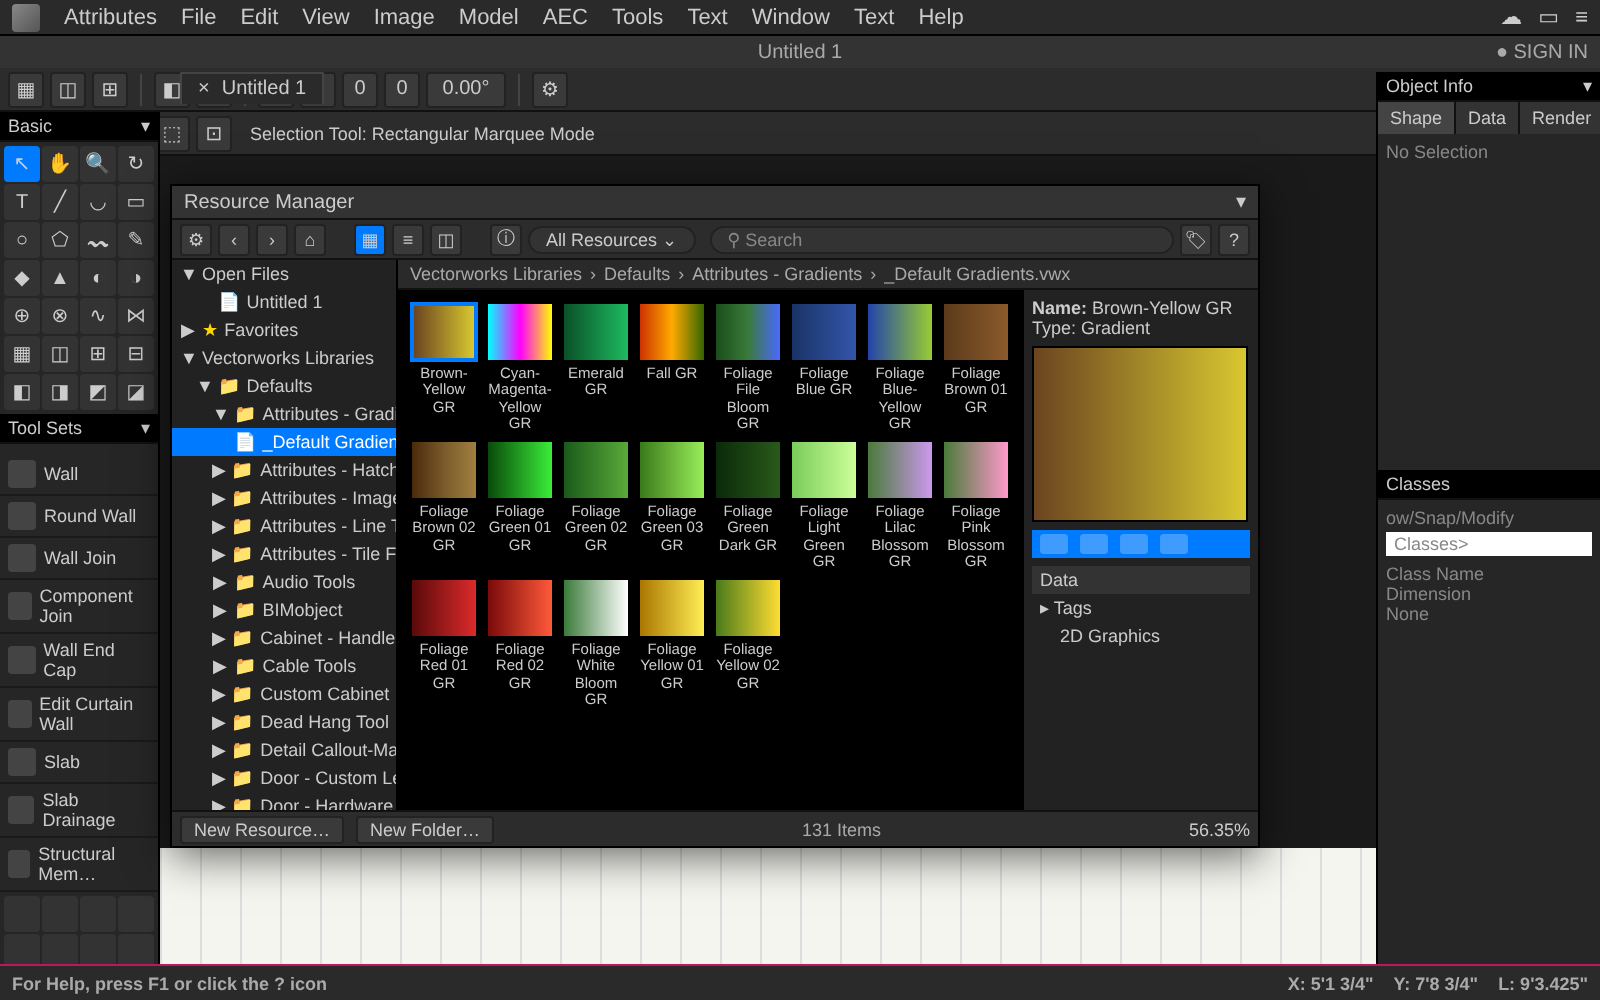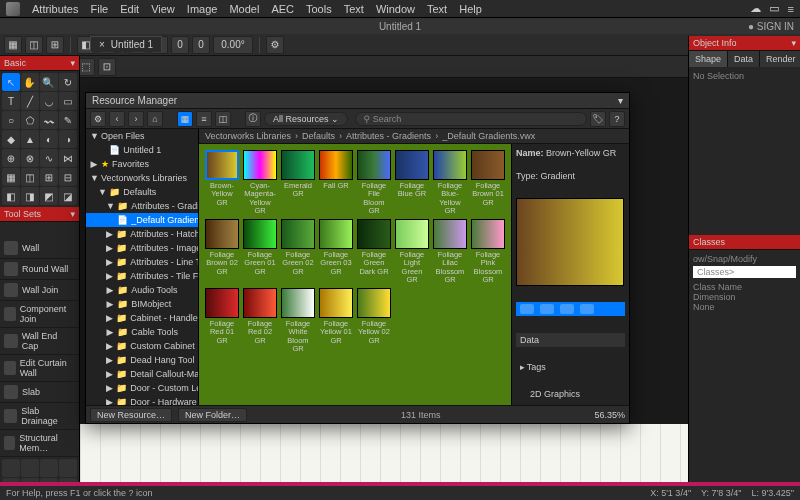--- a/index.html
+++ b/index.html
@@ -8,34 +8,34 @@
 .menubar .logo { width: 14px; height: 14px; background: linear-gradient(135deg,#888,#555); border-radius: 2px; }
 .menubar span { font-size: 11px; cursor: default; }
 .menubar .right { margin-left: auto; display: flex; gap: 8px; align-items: center; }
 .titlebar { background: #333; height: 16px; display: flex; align-items: center; justify-content: center; font-size: 10px; color: #aaa; position: relative; }
 .titlebar .signin { position: absolute; right: 6px; font-size: 10px; }
 .toolbar-row { background: #2c2c2c; height: 22px; display: flex; align-items: center; padding: 0 4px; gap: 3px; border-bottom: 1px solid #111; }
 .toolbar-row .tbtn { width: 18px; height: 18px; background: #3a3a3a; border: 1px solid #222; border-radius: 2px; display: flex; align-items: center; justify-content: center; }
 .toolbar-row .tinfo { font-size: 9px; color: #ccc; padding: 0 6px; }
 .toolbar-row .sep { width: 1px; height: 16px; background: #444; margin: 0 3px; }
 .left-palette { position: absolute; left: 0; top: 56px; width: 80px; bottom: 18px; background: #262626; border-right: 1px solid #000; }
-.palette-hdr { font-size: 9px; padding: 2px 4px; background: #b91c1c; border-bottom: 1px solid #111; display: flex; justify-content: space-between; }
+.palette-hdr { font-size: 9px; padding: 2px 4px; background: #000000; border-bottom: 1px solid #111; display: flex; justify-content: space-between; }
 .tool-grid { display: grid; grid-template-columns: repeat(4, 1fr); gap: 1px; padding: 2px; }
 .tool-grid .tool { width: 18px; height: 18px; background: #333; border-radius: 2px; display: flex; align-items: center; justify-content: center; font-size: 10px; }
 .tool-grid .tool.sel { background: #007aff; }
-.toolsets { margin-top: 16px; }
+.toolsets { margin-top: 5px; }
 .ts-item { display: flex; align-items: center; gap: 4px; padding: 3px 4px; font-size: 9px; border-bottom: 1px solid #1a1a1a; }
 .ts-item .ic { width: 14px; height: 14px; background: #444; border-radius: 2px; }
 .right-panel { position: absolute; right: 0; top: 36px; width: 112px; bottom: 18px; background: #262626; border-left: 1px solid #000; font-size: 9px; }
 .rp-tabs { display: flex; background: #333; }
 .rp-tabs div { padding: 3px 6px; border-right: 1px solid #111; }
 .rp-tabs .act { background: #444; }
 .rp-body { padding: 4px; color: #888; }
 .doc-tab { position: absolute; left: 90px; top: 36px; background: #2a2a2a; padding: 2px 8px; font-size: 10px; border: 1px solid #444; border-bottom: none; display: flex; gap: 6px; align-items: center; }
-.rm { position: absolute; left: 85px; top: 92px; width: 545px; height: 332px; background: #4d7c0f; border: 1px solid #000; box-shadow: 0 4px 20px rgba(0,0,0,0.6); display: flex; flex-direction: column; }
+.rm { position: absolute; left: 85px; top: 92px; width: 545px; height: 332px; background: #000000; border: 1px solid #000; box-shadow: 0 4px 20px rgba(0,0,0,0.6); display: flex; flex-direction: column; }
 .rm-hdr { background: #333; padding: 2px 6px; font-size: 10px; display: flex; align-items: center; justify-content: space-between; border-bottom: 1px solid #111; }
 .rm-tb { background: #2c2c2c; height: 20px; display: flex; align-items: center; padding: 0 4px; gap: 3px; border-bottom: 1px solid #111; }
 .rm-tb .btn { width: 16px; height: 16px; background: #3a3a3a; border: 1px solid #222; border-radius: 2px; display: flex; align-items: center; justify-content: center; font-size: 9px; }
 .rm-tb .sel { background: #007aff; }
 .rm-tb .filter { background: #333; border: 1px solid #222; border-radius: 8px; padding: 1px 8px; font-size: 9px; color: #ccc; }
 .rm-tb .search { background: #333; border: 1px solid #222; border-radius: 8px; padding: 1px 8px; font-size: 9px; color: #888; flex: 1; margin-left: 4px; }
 .rm-body { flex: 1; display: flex; overflow: hidden; }
 .rm-tree { width: 128px; background: #222; border-right: 1px solid #000; overflow-y: auto; font-size: 9px; }
 .rm-tree .node { padding: 2px 4px; display: flex; align-items: center; gap: 3px; white-space: nowrap; overflow: hidden; }
 .rm-tree .node.sel { background: #007aff; color: #fff; }
@@ -47,31 +47,31 @@
 .rm-tree .ind3 { padding-left: 28px; }
 .rm-main { flex: 1; display: flex; flex-direction: column; }
 .rm-bc { background: #2a2a2a; padding: 2px 6px; font-size: 9px; color: #aaa; display: flex; gap: 4px; border-bottom: 1px solid #111; }
 .rm-bc span { cursor: pointer; }
 .rm-grid-wrap { flex: 1; display: flex; overflow: hidden; }
 .rm-grid { flex: 1; overflow-y: auto; padding: 6px; display: grid; grid-template-columns: repeat(8, 1fr); gap: 4px; align-content: start; }
 .swatch { display: flex; flex-direction: column; align-items: center; gap: 2px; }
 .swatch .thumb { width: 34px; height: 30px; border: 1px solid #000; }
 .swatch.sel .thumb { border: 2px solid #007aff; }
 .swatch .lbl { font-size: 7.5px; text-align: center; line-height: 1.1; color: #ccc; }
-.rm-preview { width: 118px; background: #222; border-left: 1px solid #000; padding: 4px; font-size: 9px; display: flex; flex-direction: column; justify-content: space-between; }
+.rm-preview { width: 118px; background: #222; border-left: 1px solid #000; padding: 4px; font-size: 9px; display: flex; flex-direction: column; }
 .rm-preview .pv-thumb { width: 108px; height: 88px; border: 1px solid #000; margin: 4px 0; }
 .rm-preview .pv-bar { height: 14px; background: #007aff; display: flex; gap: 6px; align-items: center; padding: 0 4px; }
 .rm-preview .pv-bar .pb { width: 14px; height: 10px; background: rgba(255,255,255,0.25); border-radius: 2px; }
 .rm-preview .data-hdr { background: #333; padding: 2px 4px; margin-top: 4px; }
 .rm-ftr { background: #2c2c2c; height: 18px; display: flex; align-items: center; padding: 0 4px; gap: 6px; font-size: 9px; border-top: 1px solid #111; }
 .rm-ftr .fbtn { background: #3a3a3a; border: 1px solid #222; padding: 1px 6px; border-radius: 2px; }
 .rm-ftr .count { margin: 0 auto; color: #aaa; }
 .ruler-area { position: absolute; left: 80px; right: 112px; top: 424px; bottom: 18px; background: #f5f5f0; }
 .ruler-area::before { content: ""; position: absolute; inset: 0; background: repeating-linear-gradient(90deg,#ddd 0,#ddd 1px,transparent 1px,transparent 20px); }
-.statusbar { position: absolute; left: 0; right: 0; bottom: 0; height: 18px; background: #2a2a2a; display: flex; align-items: center; padding: 0 6px; font-size: 9px; color: #aaa; border-top: 4px solid #be185d; }
+.statusbar { position: absolute; left: 0; right: 0; bottom: 0; height: 18px; background: #2a2a2a; display: flex; align-items: center; padding: 0 6px; font-size: 9px; color: #aaa; border-top: 1px solid #be185d; font-weight: bold; }
 .statusbar .sr { margin-left: auto; display: flex; gap: 10px; }
 .icn { display: inline-block; }
 .bottom-toolgrid { display: grid; grid-template-columns: repeat(4,1fr); gap: 1px; padding: 2px; }
 .bottom-toolgrid .tool { width: 18px; height: 18px; background: #333; border-radius: 2px; }
 </style>
 </head>
 <body>
 
 <div class="menubar">
   <span class="logo"></span>
@@ -120,20 +120,21 @@
   <div class="sep"></div>
   <div class="tbtn">⚙</div>
 </div>
 <div class="toolbar-row">
   <div class="tbtn">▢</div>
   <div class="tbtn">▣</div>
   <div class="tbtn">◇</div>
   <div class="sep"></div>
   <div class="tbtn">⬚</div>
   <div class="tbtn">⊡</div>
+  <span class="tinfo">Selection Tool: Rectangular Marquee Mode</span>
   <div style="margin-left:auto;display:flex;gap:3px">
     <div class="tbtn">✦</div>
     <div class="tbtn">◉</div>
     <div class="tbtn">⊕</div>
     <div class="tbtn">◎</div>
   </div>
 </div>
 
 <div class="left-palette">
   <div class="palette-hdr">

